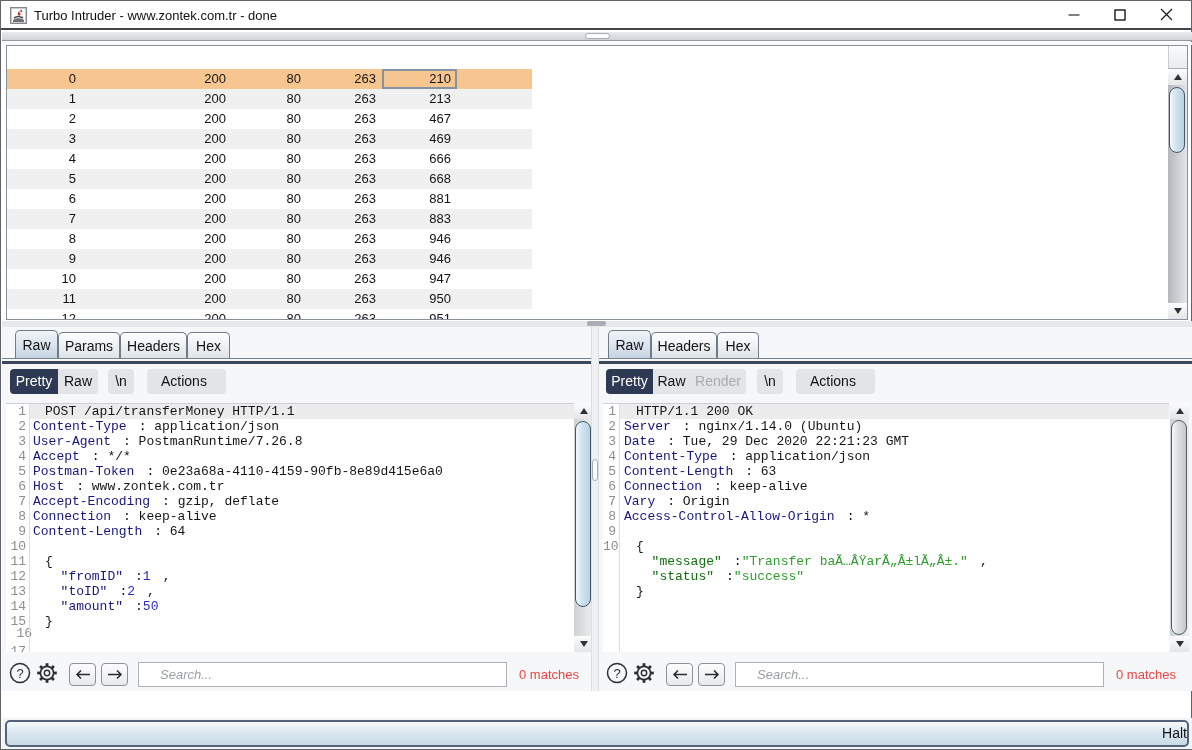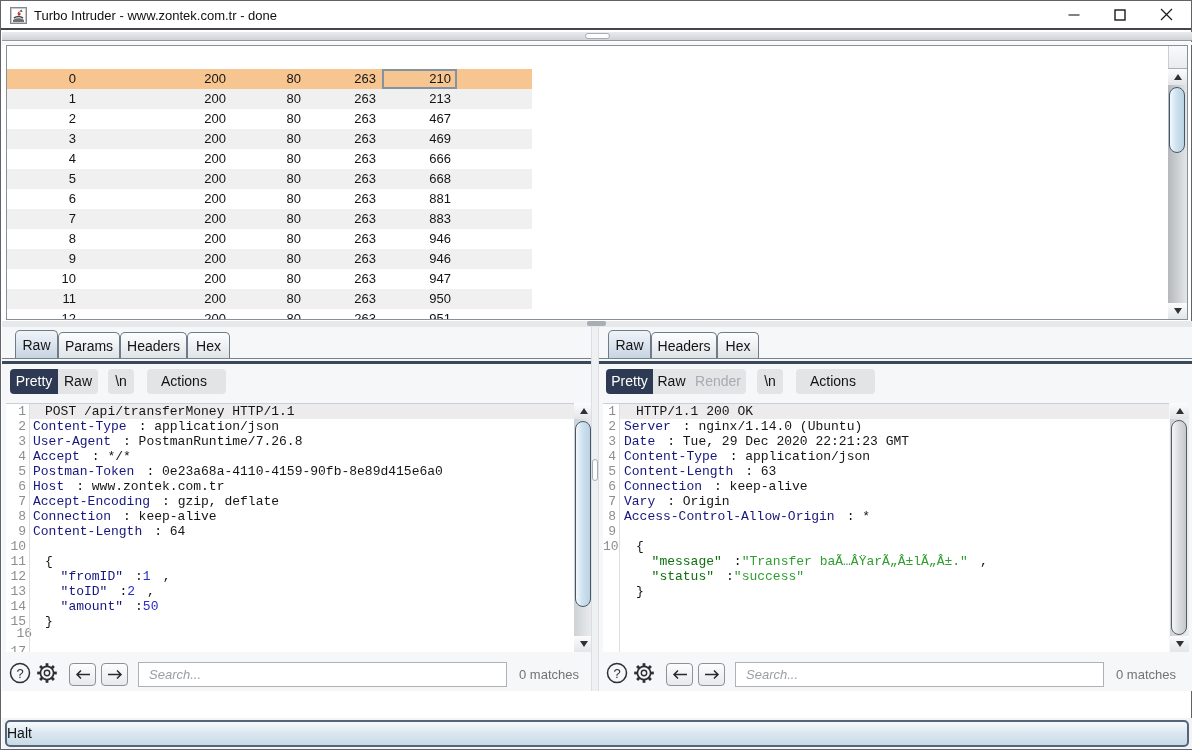--- a/index.html
+++ b/index.html
@@ -68,28 +68,28 @@
   .gutter-num { position:absolute; width:20px; text-align:right; color:#8e8e8e; height:15px; line-height:15px; }
   .gutter-sep { position:absolute; top:0; width:1px; height:100%; background:#dcdee0; }
   .line-hl { position:absolute; height:15px; background:#ececec; }
   .tk-p { color:#151515;margin-left:12px; } .tk-h { color:#16167e; } .tk-n { color:#2a2ac8; } .tk-k { color:#0e6f0e; } .tk-s { color:#2f9e2f; }
 
   .edsb { position:absolute; top:76px; width:19px; height:249px; background:linear-gradient(to right,#cfd2d5,#eceeef); }
 
   .searchrow { position:absolute; top:329px; left:0; width:100%; height:35px; }
   .circle-icon { position:absolute; top:6px; width:22px; height:22px; }
   .navbtn { position:absolute; top:7px; width:27px; height:23px; border:1px solid #8d9299; border-radius:4px; background:linear-gradient(#fdfdfe,#e7e9eb); display:flex; align-items:center; justify-content:center; font-size:15px; color:#24282c; }
-  .searchbox { position:absolute; top:6px; height:25px; border:1px solid #aeb2b7; background:#fff; font-style:italic; color:#9a9ea3; font-size:13px; line-height:23px; padding-left:10px; font-family:"Liberation Sans", sans-serif; }
-  .matches { position:absolute; top:11px; font-size:13px; color:#737373; }
+  .searchbox { position:absolute; top:6px; height:25px; border:1px solid #aeb2b7; background:#fff; font-style:italic; color:#9a9ea3; font-size:13px; line-height:23px; padding-left:21px; font-family:"Liberation Sans", sans-serif; }
+  .matches { position:absolute; top:11px; font-size:13px; color:#ef4444; }
 
   
   #status-bar { position:absolute; left:1px; top:690px; width:1190px; height:27px; background:#fbfcfd; border-top:1px solid #bdc1c5; }
   #status-text { position:absolute; left:6px; top:6px; font-size:13px; color:#141414; }
   #halt-wrap { position:absolute; left:1px; top:717px; width:1190px; height:31px; background:#f3f4f6; }
-  #halt-btn { position:absolute; left:3px; top:2px; width:1184px; height:27px; border:2px solid #54657a; border-radius:5px; background:linear-gradient(#f7fafc,#dce8f0 45%,#c8dae6); text-align:left; line-height:23px; font-size:14px; color:#101214; }
+  #halt-btn { position:absolute; left:3px; top:2px; width:1184px; height:27px; border:2px solid #54657a; border-radius:5px; background:linear-gradient(#f7fafc,#dce8f0 45%,#c8dae6); text-align:right; line-height:23px; font-size:14px; color:#101214; }
 </style>
 </head>
 <body>
 
 <div id="window">
 
   <div id="titlebar">
     <svg id="title-icon" viewBox="0 0 17 17">
       <rect x="0.5" y="0.5" width="16" height="16" fill="#f4f4f4" stroke="#85878a"></rect>
       <rect x="1.5" y="1.5" width="14" height="14" fill="#fdfdfd" stroke="#c8c9cb"></rect>

